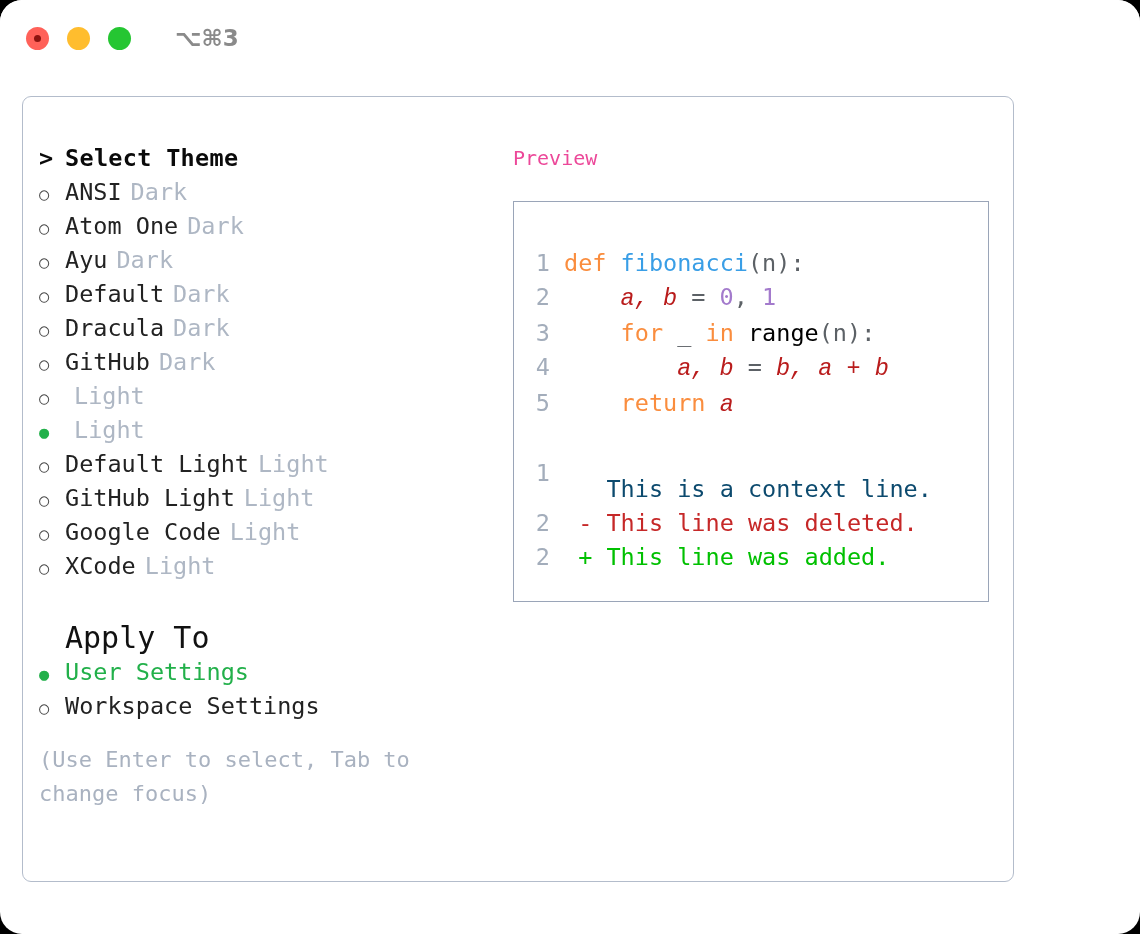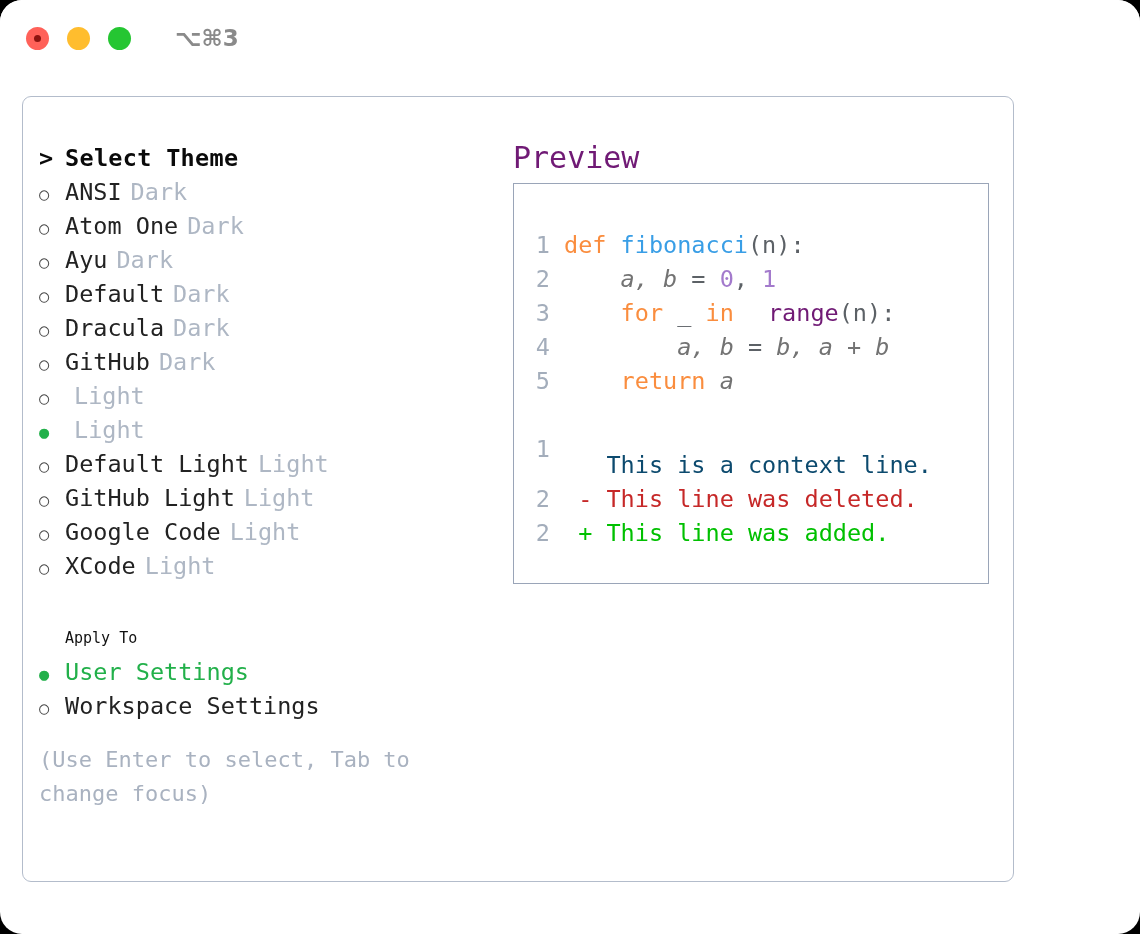--- a/index.html
+++ b/index.html
@@ -98,44 +98,44 @@
   .marker.bullet-on  { color: #22b04a; font-size: 17px; }
   .marker.bullet-off { color: #4a4a4a; font-size: 17px; }
 
   .theme-name  { color: #222222; }
   .theme-name.selected { color: #22b04a; }
   .theme-tag   { color: #aeb7c4; padding-left: 9px; }
 
   .section-gap { height: 38px; }
 
   .apply-label {
-    font-size: 15px;
+    font-size: 30px;
     color: #111111;
     line-height: 34px;
     padding-left: 26px;
   }
 
   .hint {
     margin-top: 20px;
     font-size: 22px;
     line-height: 34px;
     color: #a9b2c0;
     width: 410px;
   }
 
   
   .right-col {
     flex: 1;
     padding-left: 22px;
   }
   .preview-title {
-    font-size: 30px;
-    color: #701a75;
-    line-height: 34px;
-    margin-bottom: 8px;
+    font-size: 20px;
+    color: #ec4899;
+    line-height: 34px;
+    margin-bottom: 26px;
   }
   .preview-box {
     width: 476px;
     height: 401px;
     border: 1.6px solid #9aa5b8;
     background: #ffffff;
     padding: 44px 0 0 14px;
   }
 
   .code-line {
@@ -149,22 +149,22 @@
     flex: none;
     text-align: right;
     color: #a3adbb;
     padding-right: 14px;
   }
   .code-blank { height: 34px; }
 
   .tok-kw    { color: #fa8d3e; }
   .tok-fn    { color: #399ee6; }
   .tok-num   { color: #a37acc; }
-  .tok-call  { color: #701a75; margin-left: 20px; }
-  .tok-var   { color: #737373; font-style: italic; }
+  .tok-call  { color: #000000; }
+  .tok-var   { color: #b91c1c; font-style: italic; font-family: Liberation Mono, monospace; }
   .tok-plain { color: #5c6166; }
 
   .diff-ctx { color: #0c4a6e; margin-top: 16px; }
   .diff-del { color: #c62828; }
   .diff-add { color: #00c000; text-align: right; }
 </style>
 </head>
 <body>
 
 <div class="window">

